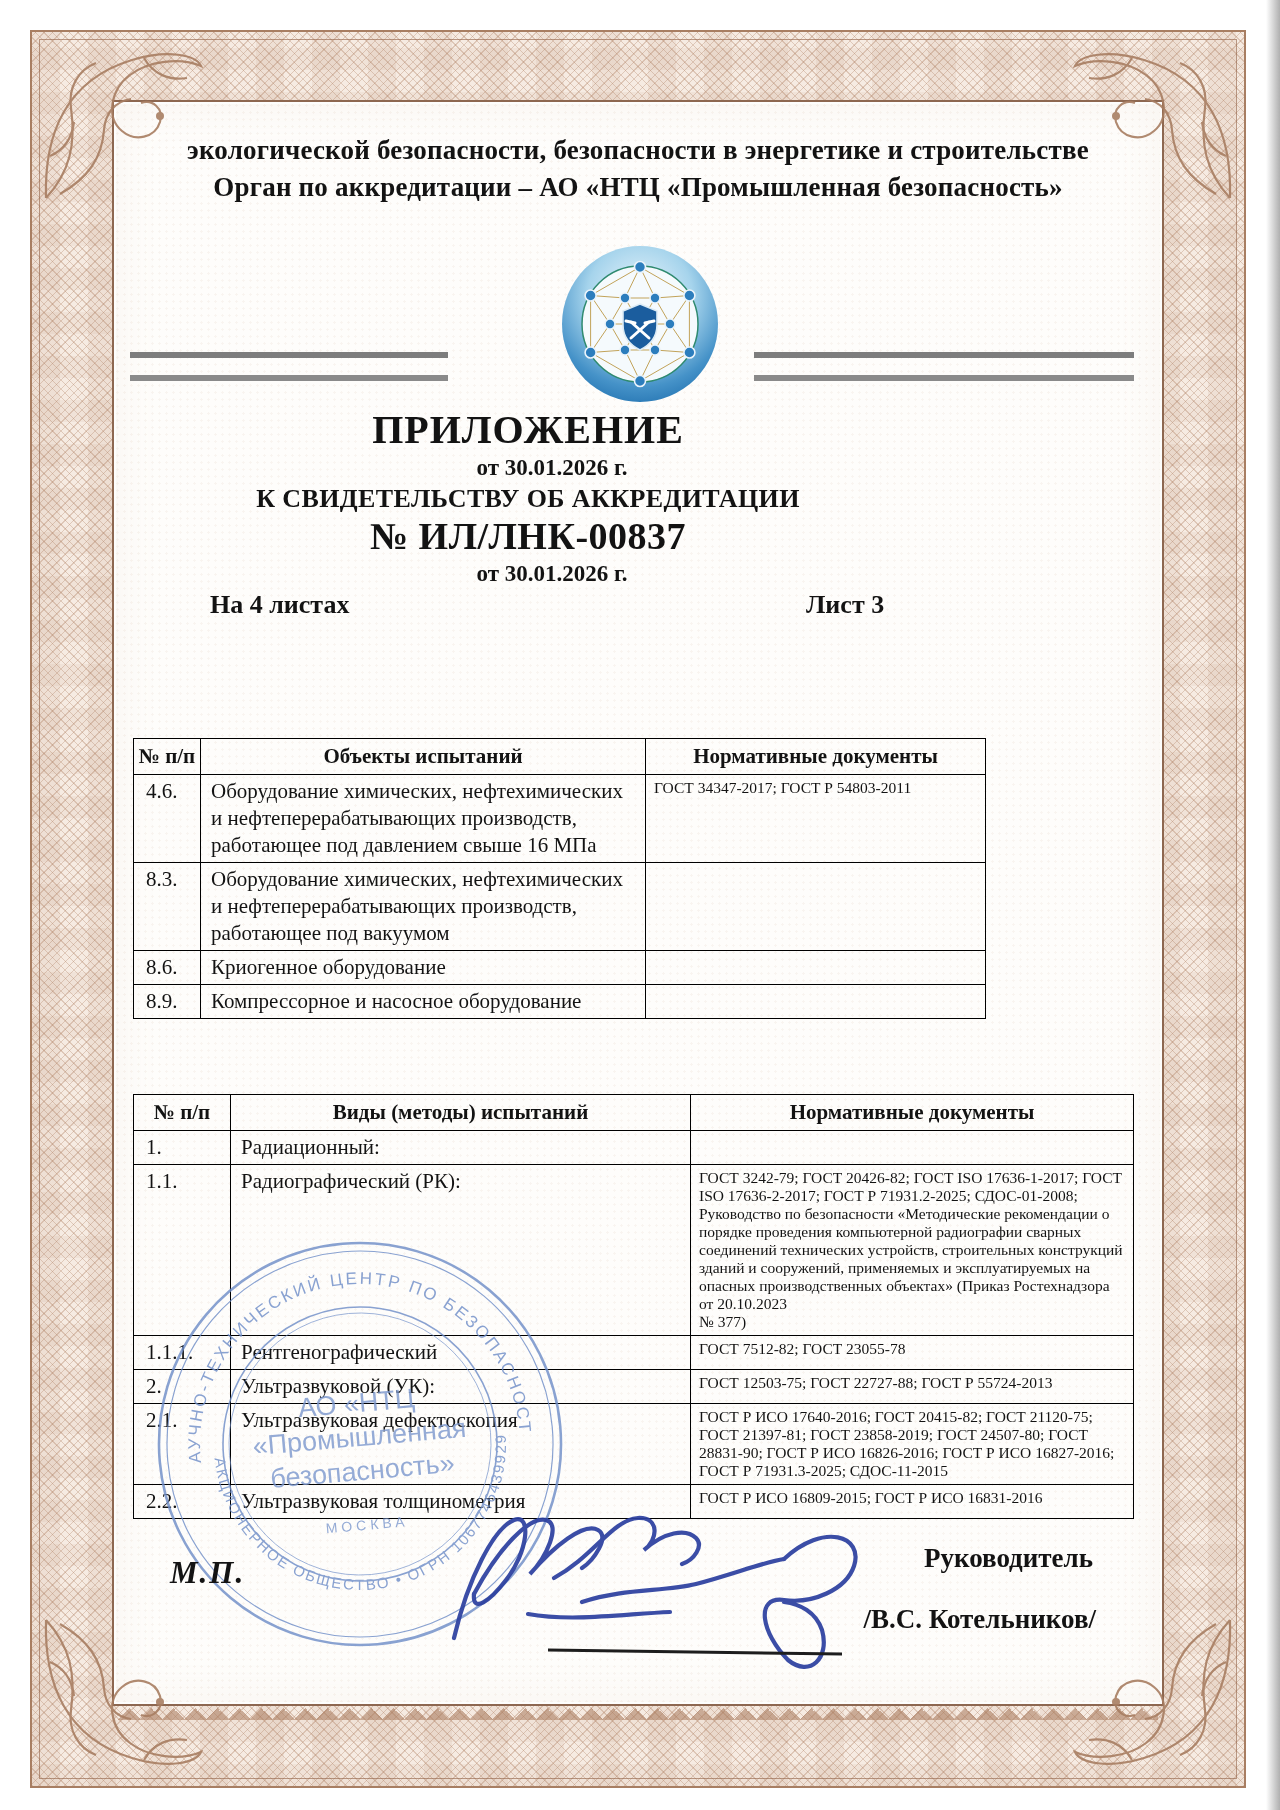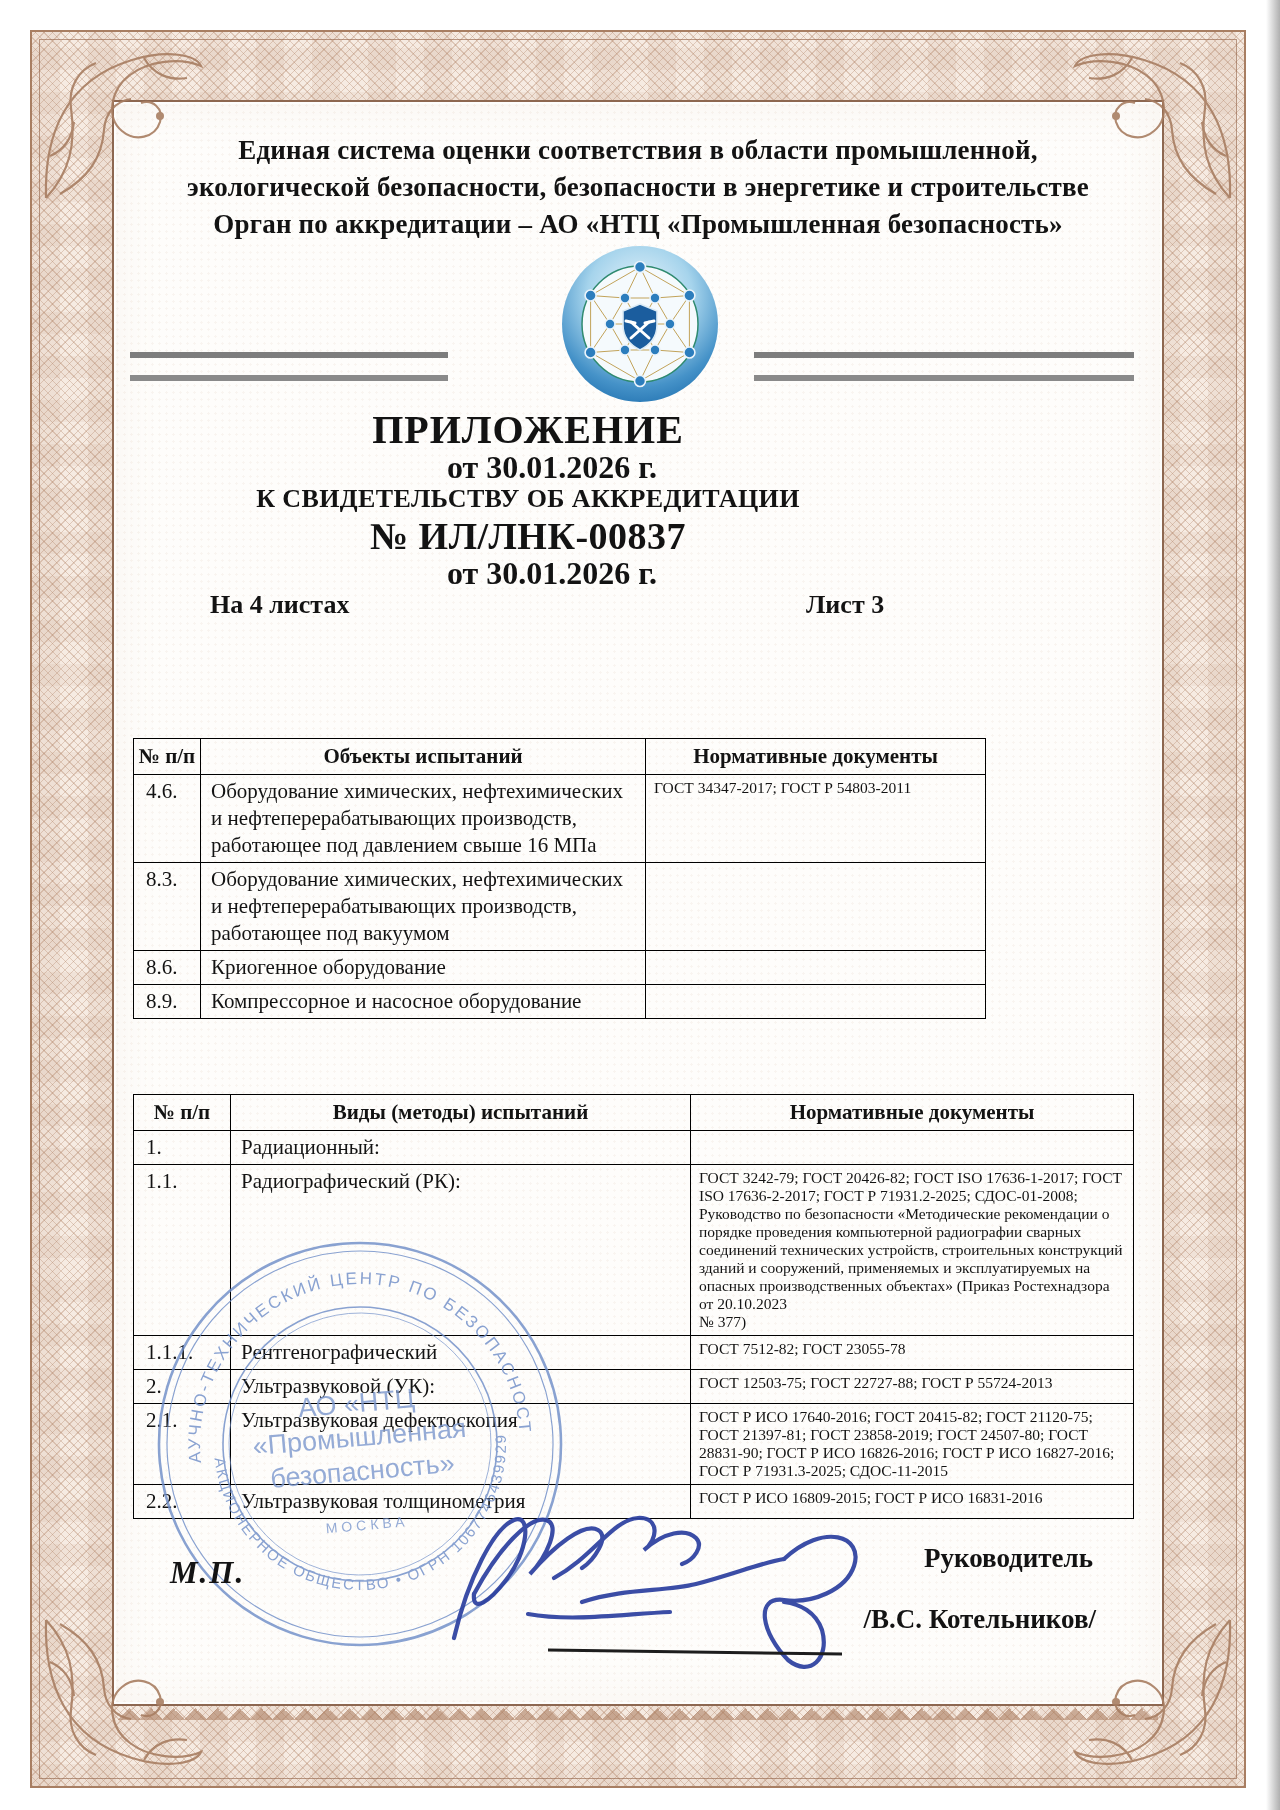--- a/index.html
+++ b/index.html
@@ -36,21 +36,21 @@
   .hdr{position:absolute;top:132px;left:130px;right:134px;text-align:center;
     font-weight:bold;font-size:27px;line-height:37px;letter-spacing:.2px;}
   .logo{position:absolute;top:244px;left:560px;}
   .bar{position:absolute;top:352px;height:17px;border-top:6px solid #7d7d7d;border-bottom:6px solid #8a8a8a;}
   .bar.l{left:130px;width:318px;}
   .bar.r{left:754px;width:380px;}
 
   
   .title{position:absolute;top:408px;left:0;width:1056px;text-align:center;font-weight:bold;}
   .t-main{font-size:40px;line-height:44px;letter-spacing:1px;}
-  .t-date{font-size:32px;line-height:31px;margin-left:48px;}
+  .t-date{font-size:23px;line-height:31px;margin-left:48px;}
   .t-sub{font-size:26px;line-height:31px;letter-spacing:.4px;}
   .t-num{font-size:38px;line-height:44px;letter-spacing:.5px;}
   .sheet{position:absolute;top:590px;font-weight:bold;font-size:26px;}
   .sheet.l{left:210px;} .sheet.r{left:806px;}
 
   
   table{border-collapse:collapse;table-layout:fixed;}
   .tbl{position:absolute;left:133px;background:rgba(255,255,255,.0);}
   #tbl1{top:738px;width:852px;}
   #tbl2{top:1094px;width:1000px;}
@@ -113,21 +113,20 @@
       <path d="M10,162 C8,98 30,44 96,24 C132,13 160,19 165,30 C144,21 112,25 94,39 C74,54 70,82 86,95 C99,106 119,102 124,86 C128,72 116,63 105,67"></path>
       <path d="M10,162 C34,136 40,108 35,72 C32,52 42,34 60,27"></path>
       <path d="M24,158 C52,142 66,122 68,94 C69,78 79,65 95,63"></path>
       <path d="M108,22 C117,38 133,45 151,42"></path>
       <path d="M14,120 C28,114 36,102 38,86"></path>
     </g>
     <circle cx="124" cy="80" r="4" fill="#a87e62"></circle>
   </svg>
 
   <div class="hdr">
-    <div>Единая система оценки соответствия в области промышленной,</div>
     <div>экологической безопасности, безопасности в энергетике и строительстве</div>
     <div>Орган по аккредитации – АО «НТЦ «Промышленная безопасность»</div>
   </div>
 
   <svg class="logo" width="160" height="160" viewBox="0 0 160 160">
     <defs>
       <radialGradient id="sph" cx="50%" cy="32%" r="75%">
         <stop offset="0%" stop-color="#eef7fd"></stop>
         <stop offset="45%" stop-color="#a6d4ec"></stop>
         <stop offset="78%" stop-color="#4592c8"></stop>

